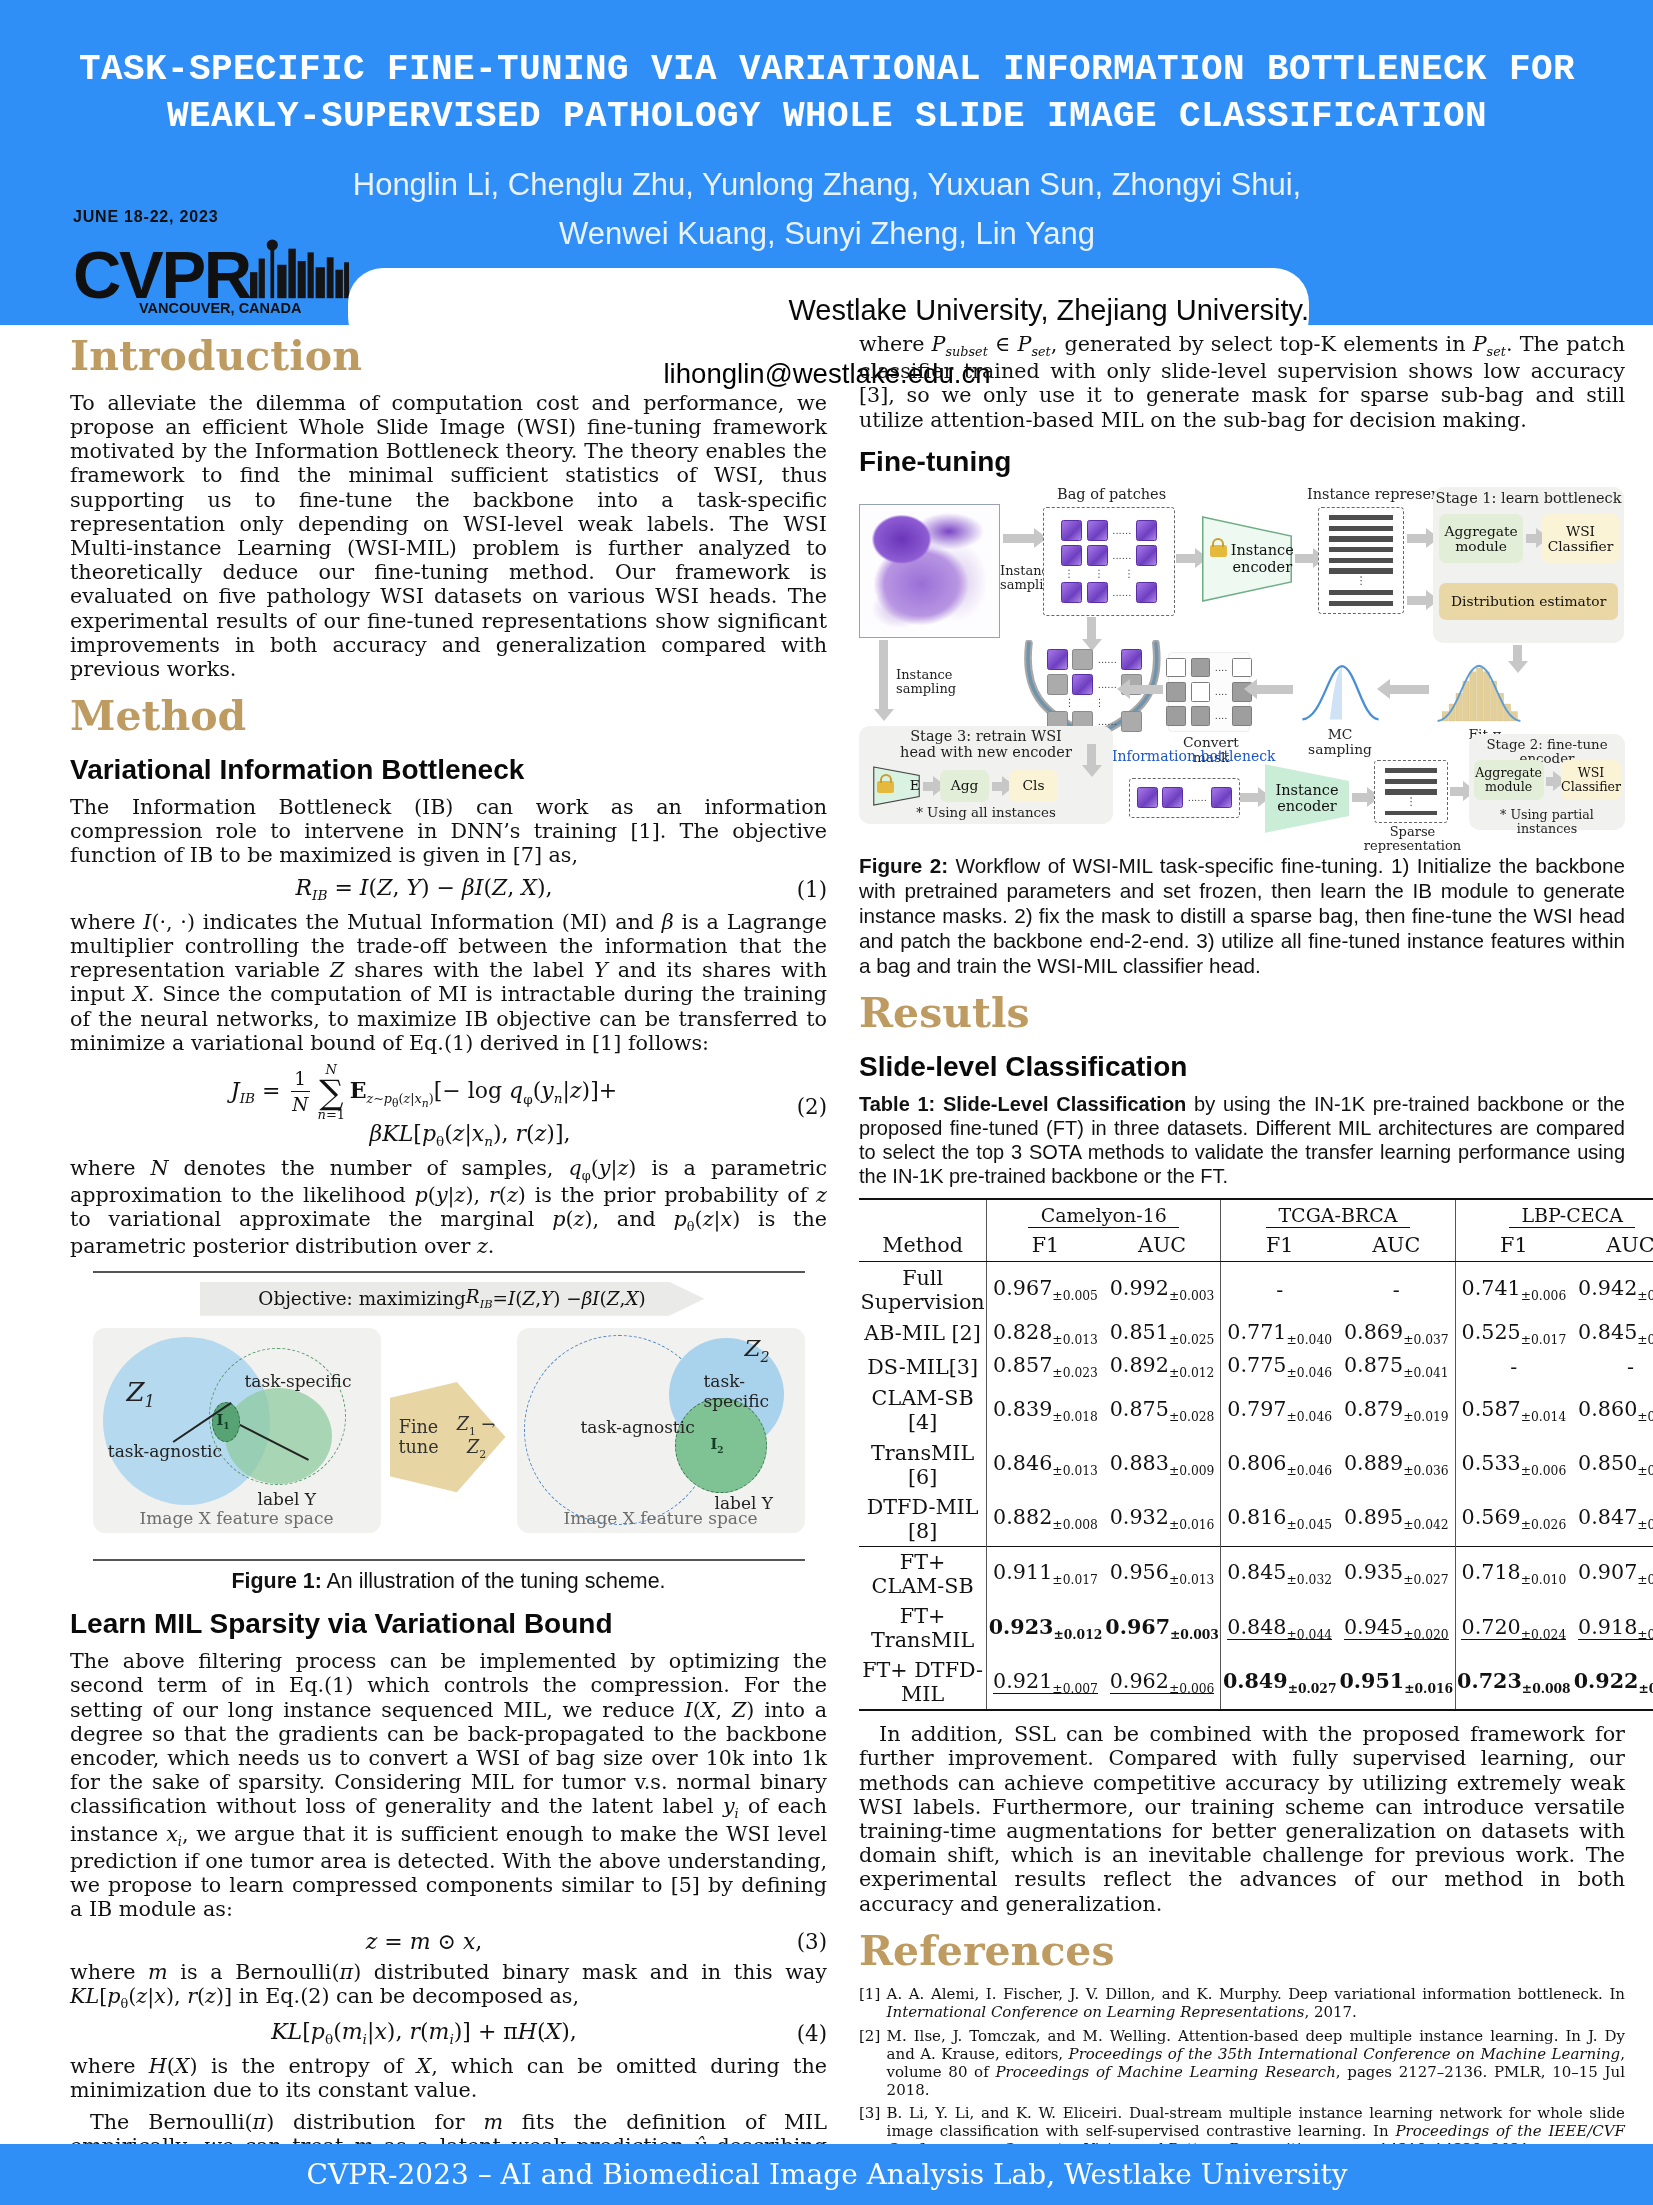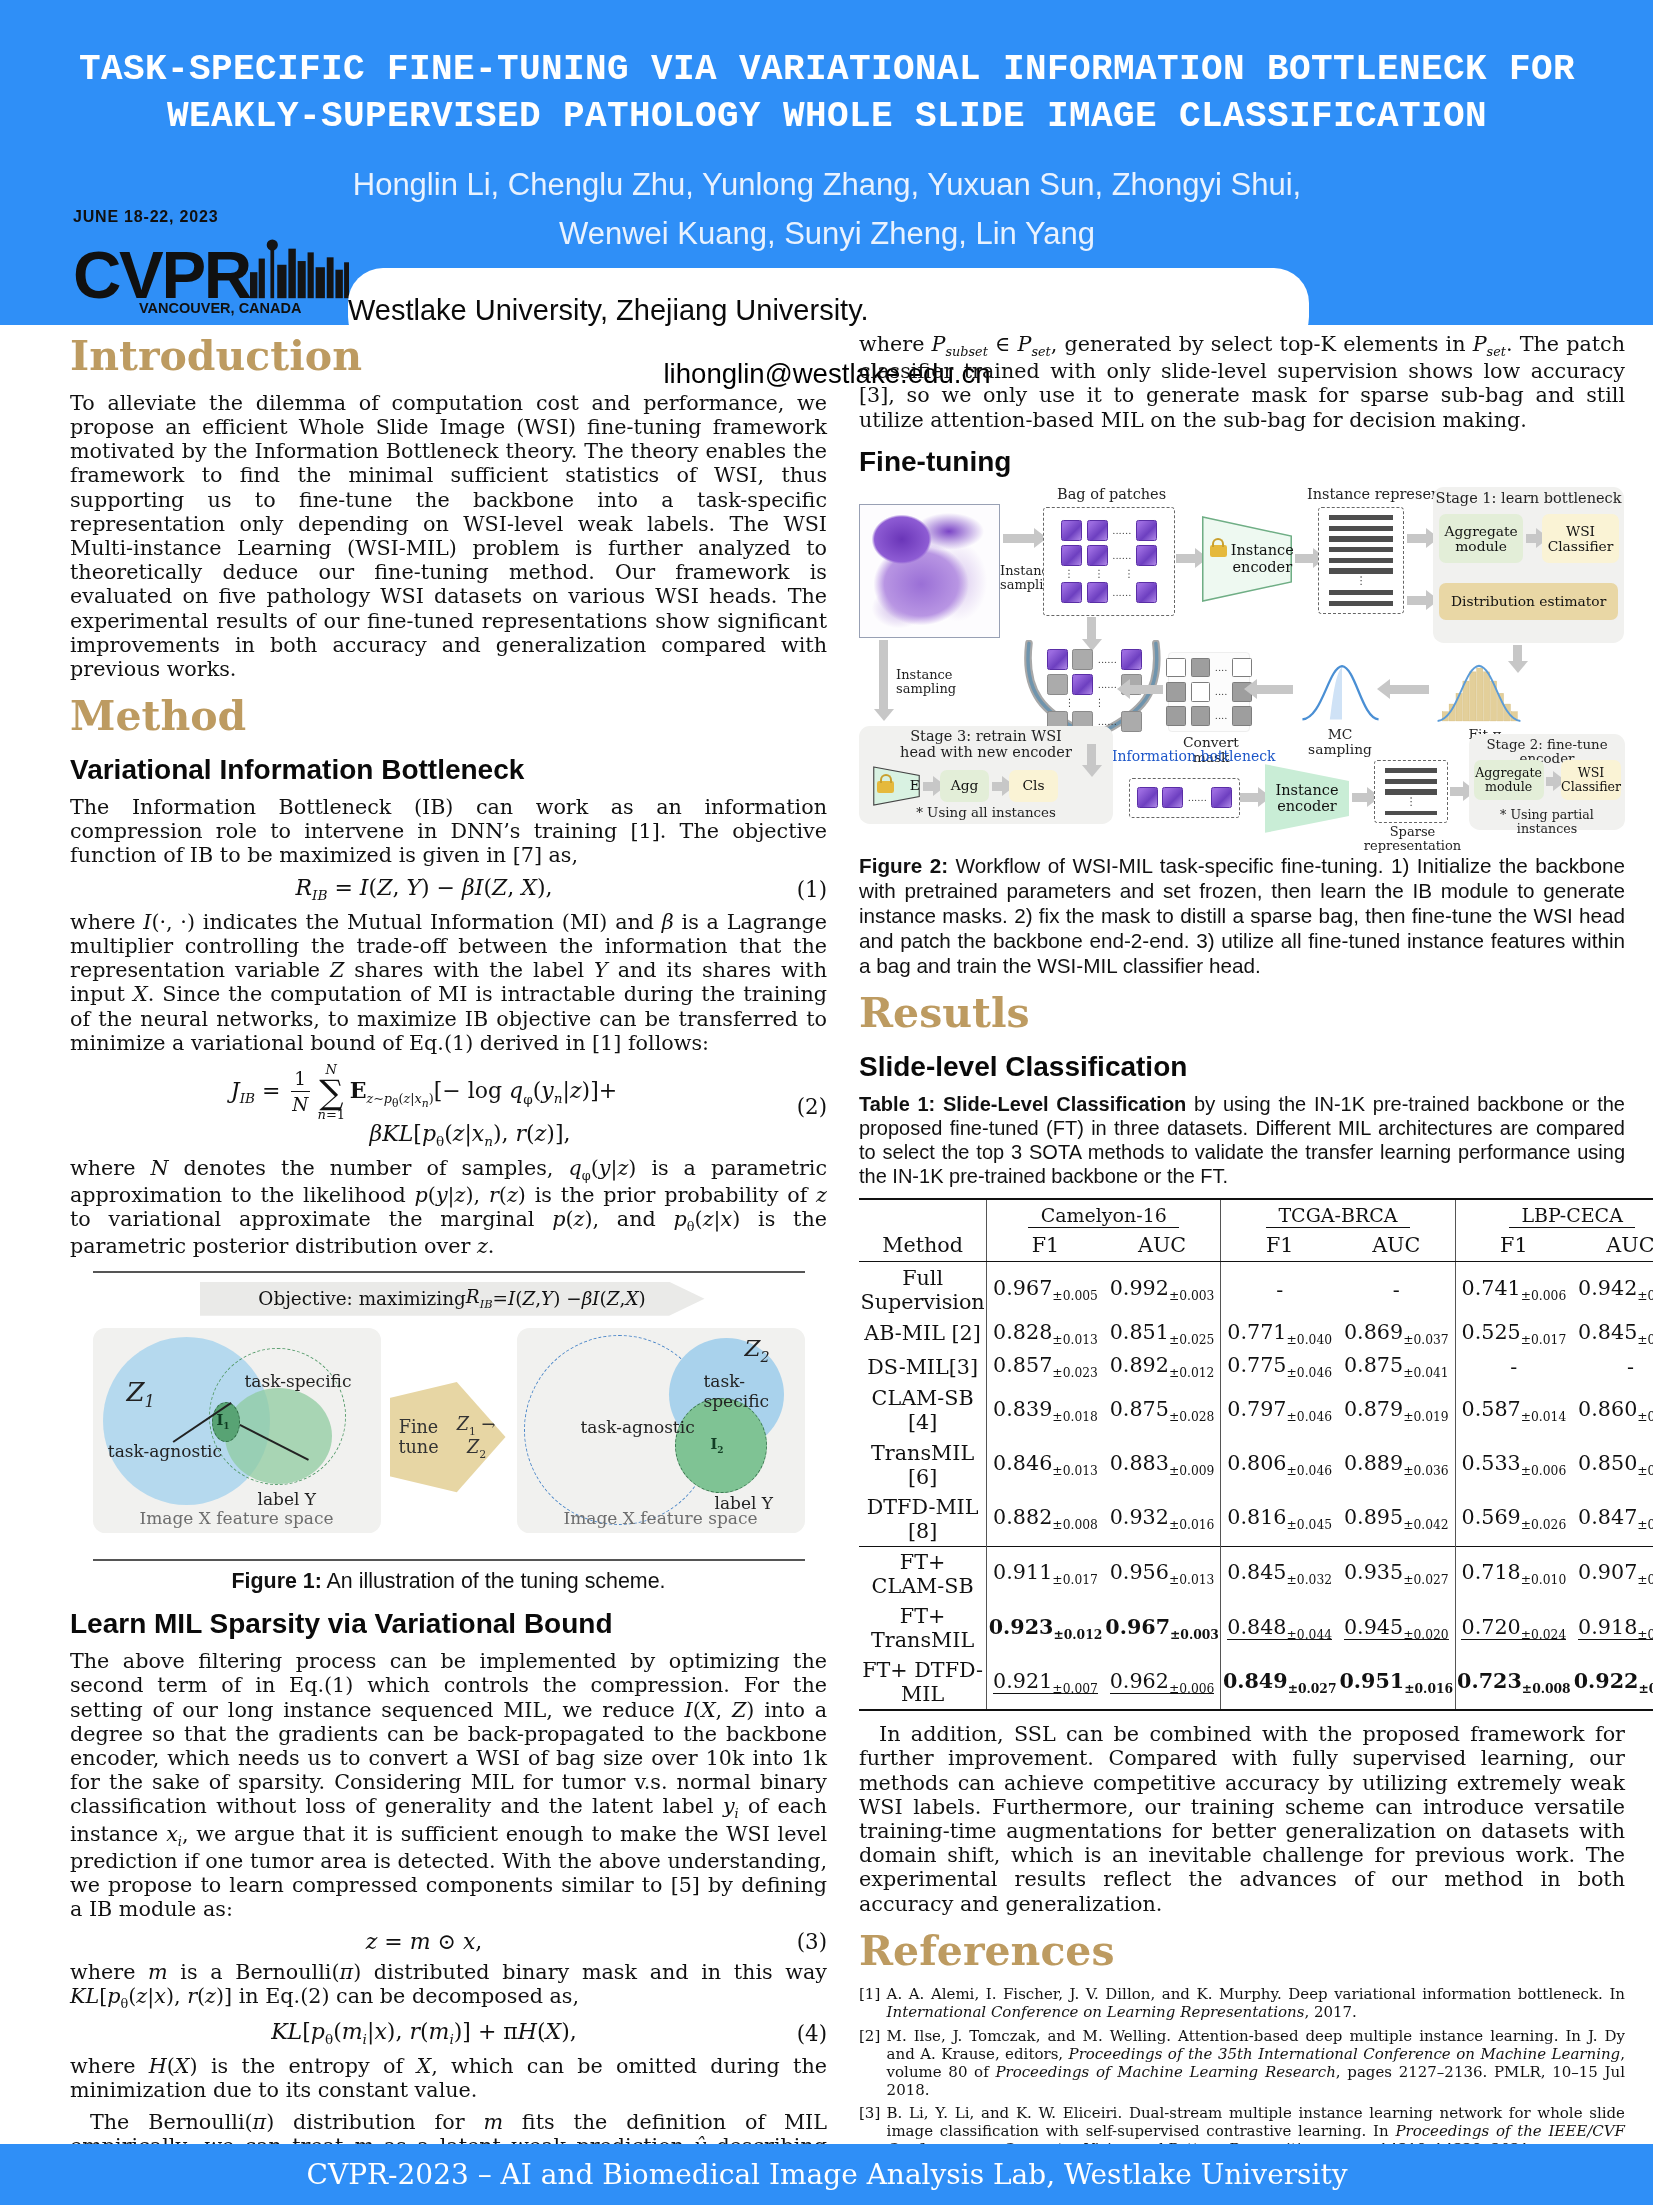--- a/index.html
+++ b/index.html
@@ -7,21 +7,21 @@
         font-family:"DejaVu Serif",serif;color:#111;}
   
   .banner{position:absolute;left:0;top:0;width:1654px;height:325px;background:#2f8ff7;}
   .btitle{position:absolute;width:100%;text-align:center;color:#fff;
           font-family:Liberation Mono, monospace;font-weight:bold;font-size:36px;letter-spacing:0.4px;}
   .bt1{top:49px;} .bt2{top:96px;}
   .bauth{position:absolute;width:100%;text-align:center;color:#e9f2fe;
          font-family:"Liberation Sans",sans-serif;font-size:31px;}
   .ba1{top:167px;} .ba2{top:216px;}
   .pill{position:absolute;left:348px;top:268px;width:961px;height:84px;background:#fff;border-radius:35px;
-        display:flex;align-items:center;justify-content:flex-start;}
+        display:flex;align-items:center;justify-content:flex-end;}
   .pill span{font-family:"Liberation Sans",sans-serif;font-size:29px;color:#0a0a0a;}
   .email{position:absolute;top:358px;width:100%;text-align:center;
          font-family:"Liberation Sans",sans-serif;font-size:27.6px;color:#000;}
   
   .logo{position:absolute;left:73px;top:208px;width:276px;color:#101010;}
   .logo-dates{font-family:"Liberation Sans",sans-serif;font-weight:bold;font-size:16px;letter-spacing:0.8px;}
   .logo-row{display:flex;align-items:flex-end;}
   .logo-name{font-family:"Liberation Sans",sans-serif;font-weight:bold;font-size:67px;line-height:.92;letter-spacing:-2.3px;}
   .logo-city{font-family:"Liberation Sans",sans-serif;font-weight:bold;font-size:14.5px;margin:-6.1px 0 0 66px;}
   

